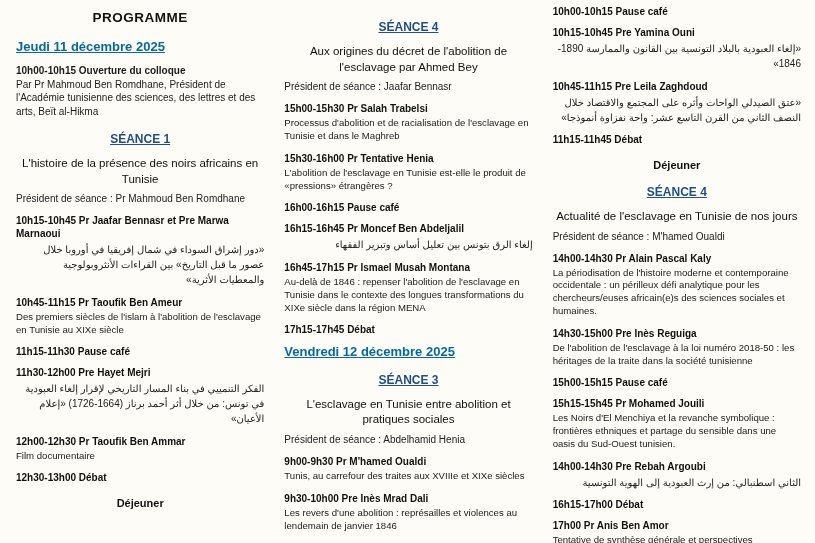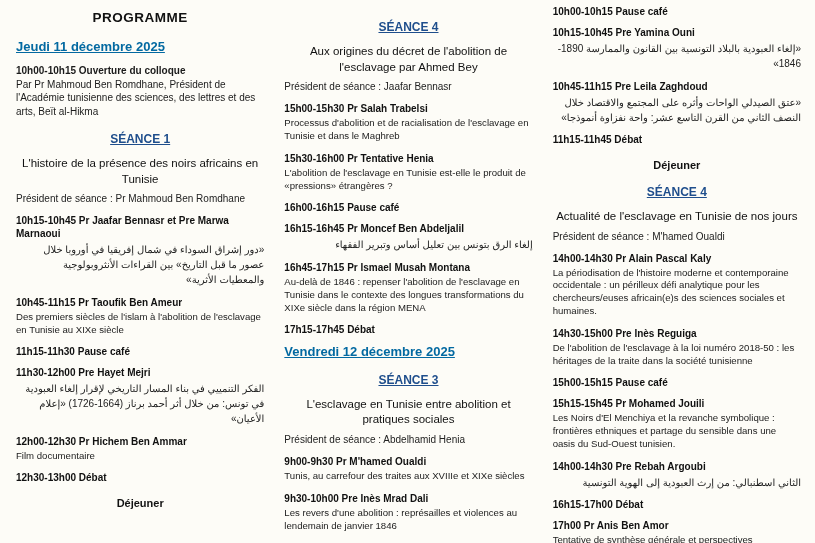--- a/index.html
+++ b/index.html
@@ -140,21 +140,21 @@
     </div>
 
     <div class="break">11h15-11h30  Pause café</div>
 
     <div class="entry">
       <div class="speaker">11h30-12h00  Pre Hayet Mejri</div>
       <div class="desc rtl">الفكر التنمييي في بناء المسار التاريخي لإقرار إلغاء العبودية في تونس: من خلال أثر أحمد برناز (1664-1726) «إعلام الأعيان»</div>
     </div>
 
     <div class="entry">
-      <div class="speaker">12h00-12h30  Pr Hichem Ben Ammar</div>
+      <div class="speaker">12h00-12h30  Pr Taoufik Ben Ammar</div>
       <div class="desc">Film documentaire</div>
     </div>
 
     <div class="break">12h30-13h00    Débat</div>
 
     <div class="lunch">Déjeuner</div>
   </div>
 
   <div class="col col-2">
     <div class="seance">SÉANCE 4</div>

